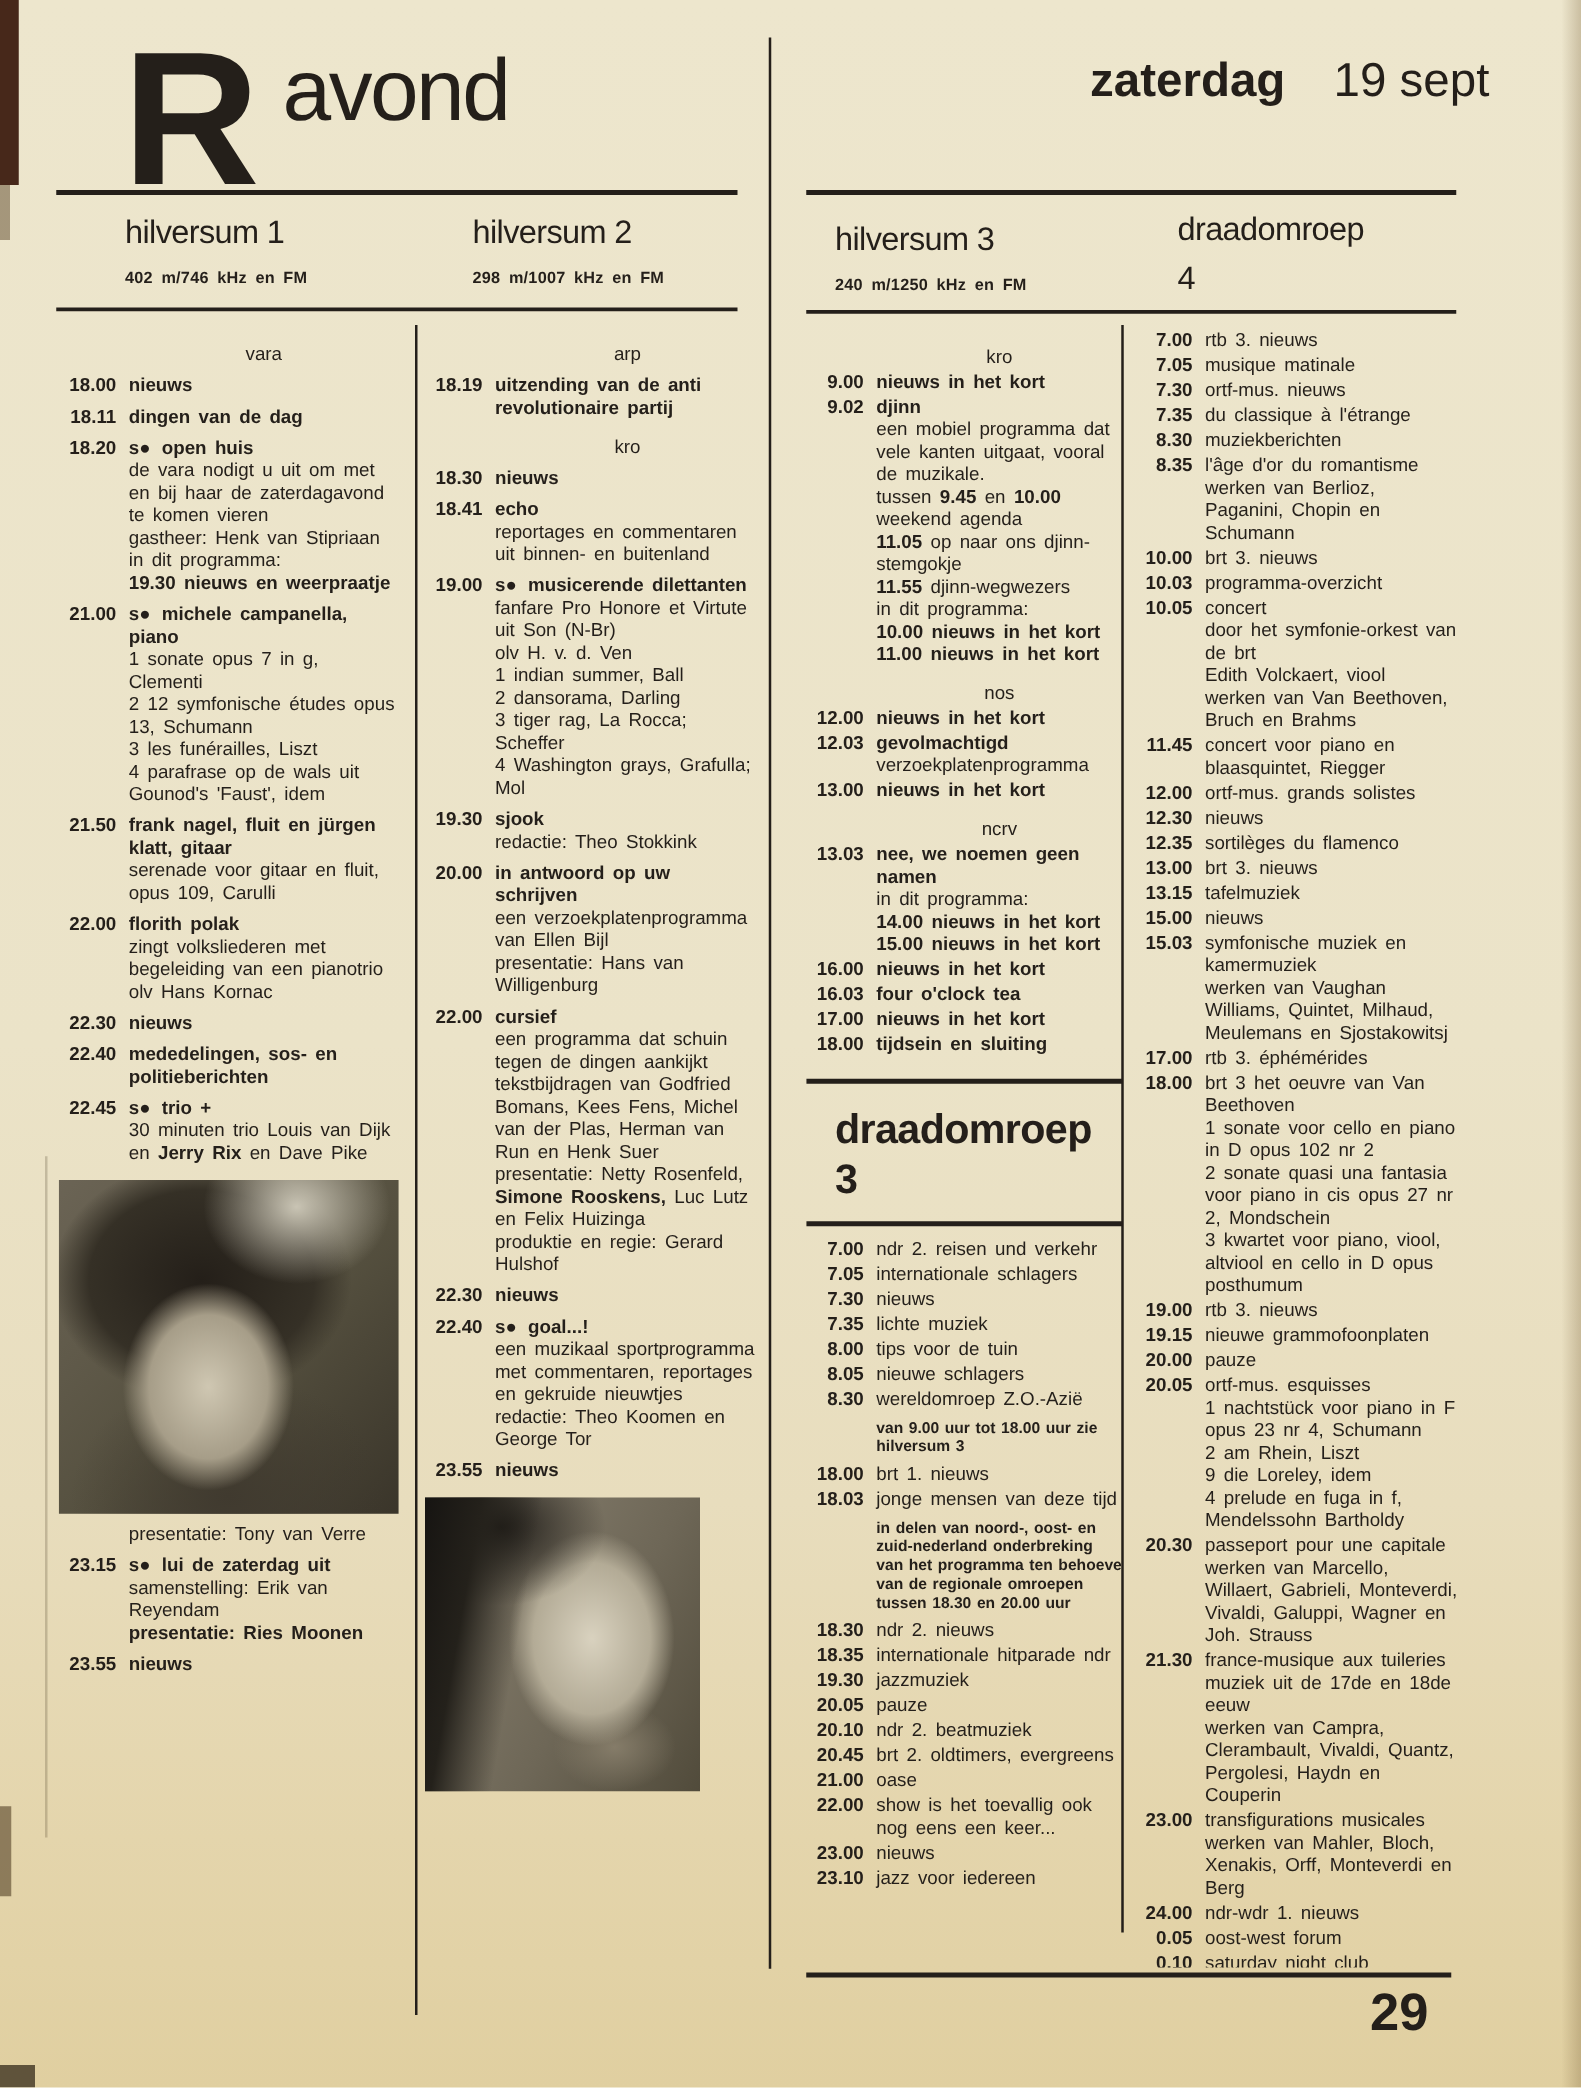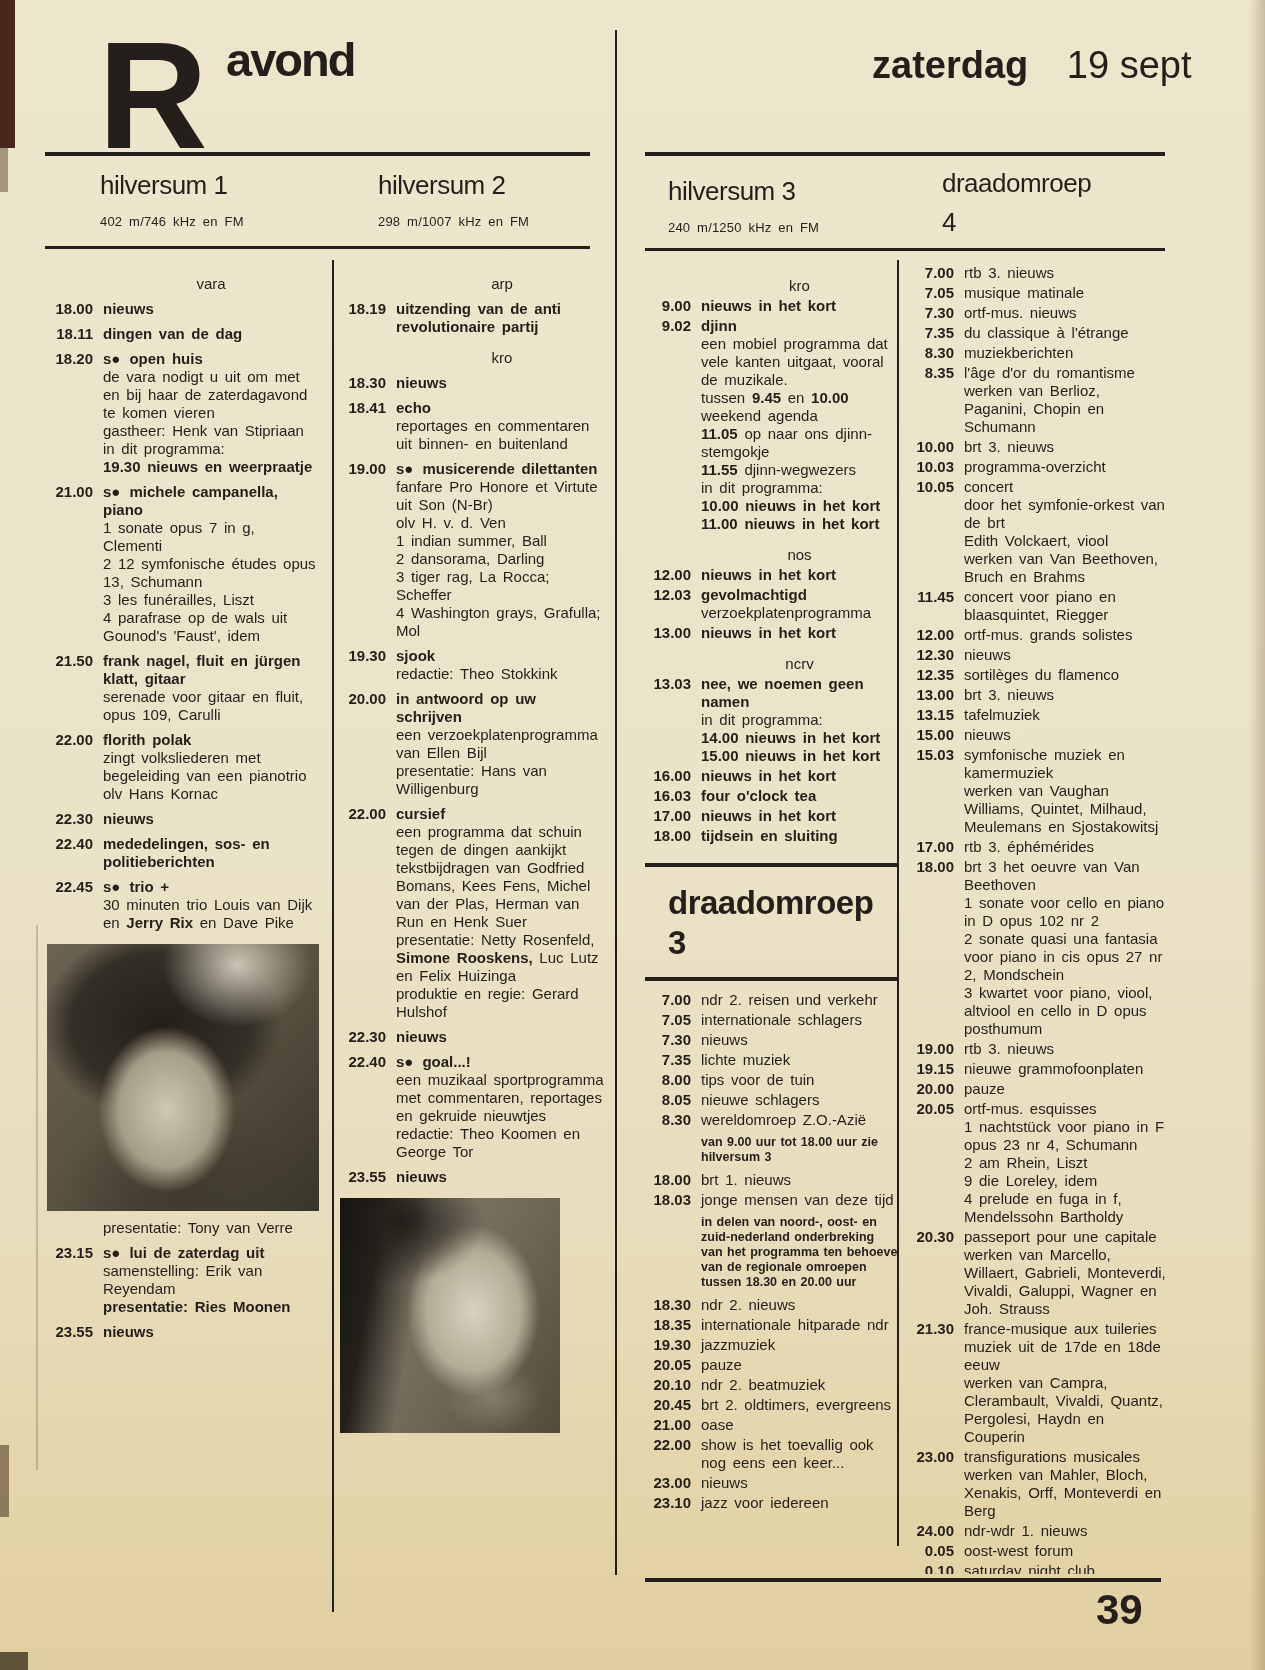--- a/index.html
+++ b/index.html
@@ -18,28 +18,28 @@
   .spine-mid{position:absolute;left:0;top:1445px;width:9px;height:72px;background:#5e4c30;opacity:.65;}
   .corner-bl{position:absolute;left:0;top:1652px;width:28px;height:18px;background:#3f3322;opacity:.8;}
   .edge-right{position:absolute;right:0;top:0;width:16px;height:100%;
     background:linear-gradient(90deg,rgba(120,95,55,0),rgba(110,85,45,.28));}
   .curl{position:absolute;left:36px;top:925px;width:2px;height:545px;background:rgba(60,45,25,.22);}
   
   .rule{position:absolute;background:#241f1a;}
   
   .logo{position:absolute;left:98px;top:36px;}
   .logo-r{font-size:152px;font-weight:bold;line-height:.78;letter-spacing:-4px;}
-  .logo-text{position:absolute;left:128px;top:-4px;font-size:47px;font-weight:bold;letter-spacing:-2px;white-space:nowrap;}
+  .logo-text{position:absolute;left:128px;top:-4px;font-size:70px;font-weight:normal;letter-spacing:-2px;white-space:nowrap;}
   .dateline{position:absolute;left:872px;top:44px;font-size:38px;white-space:nowrap;}
   .dateline .day{font-weight:bold;}
   .dateline .date{margin-left:28px;font-weight:normal;}
   
   .station-header{position:absolute;}
   .station-name{font-size:26px;font-weight:normal;letter-spacing:-.5px;line-height:39px;}
-  .station-freq{font-size:13px;font-weight:normal;margin-top:9px;letter-spacing:.2px;word-spacing:3px;}
+  .station-freq{font-size:13px;font-weight:bold;margin-top:9px;letter-spacing:.2px;word-spacing:3px;}
   
   .col{position:absolute;font-size:15px;line-height:18px;word-spacing:2.5px;overflow:hidden;}
   .entry{display:flex;margin-top:7px;}
   .entry.compact{margin-top:2px;}
   .time{width:46px;min-width:46px;text-align:right;font-weight:bold;}
   .body{margin-left:10px;flex:1;}
   .b{font-weight:bold;}
   .smark{font-weight:bold;margin-right:9px;}
   .org{margin:13px 0 2px 56px;text-align:center;}
   .caption{margin:8px 0 2px 56px;}
@@ -662,15 +662,15 @@
         </div>
       </div>
       <div class="entry compact">
         <div class="time">0.10</div>
         <div class="body">
           <div class="title"><span>saturday night club</span></div>
         </div>
       </div>
     </div>
 
-  <div class="page-number">39</div>
+  <div class="page-number">29</div>
 
 </div>
 
 </body></html>

